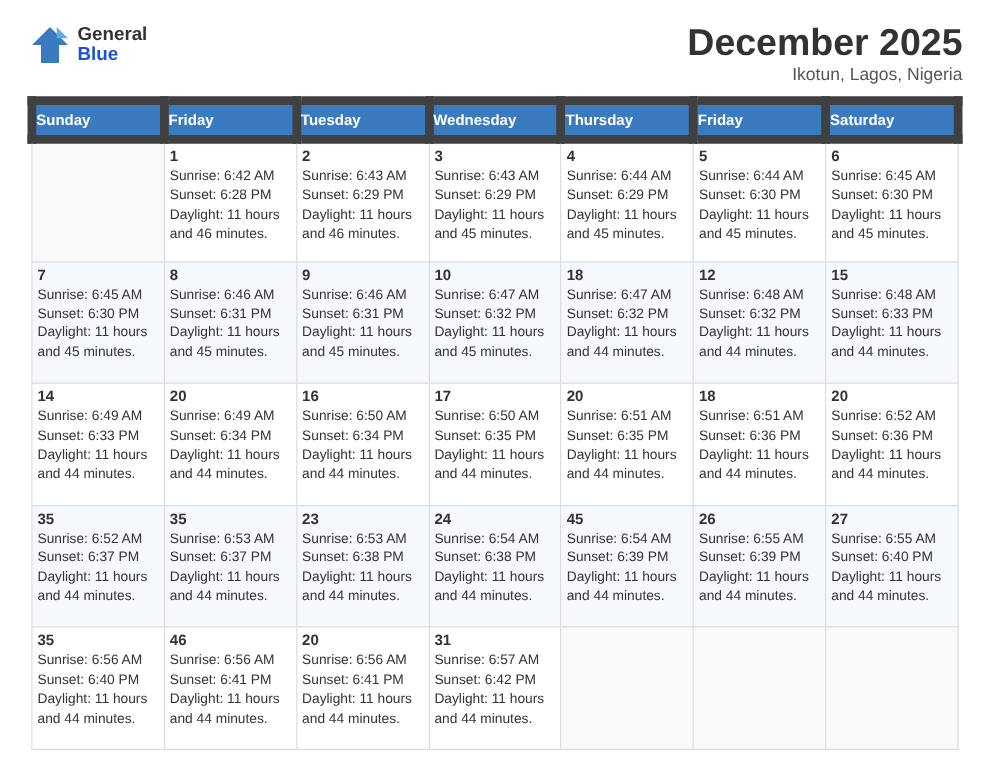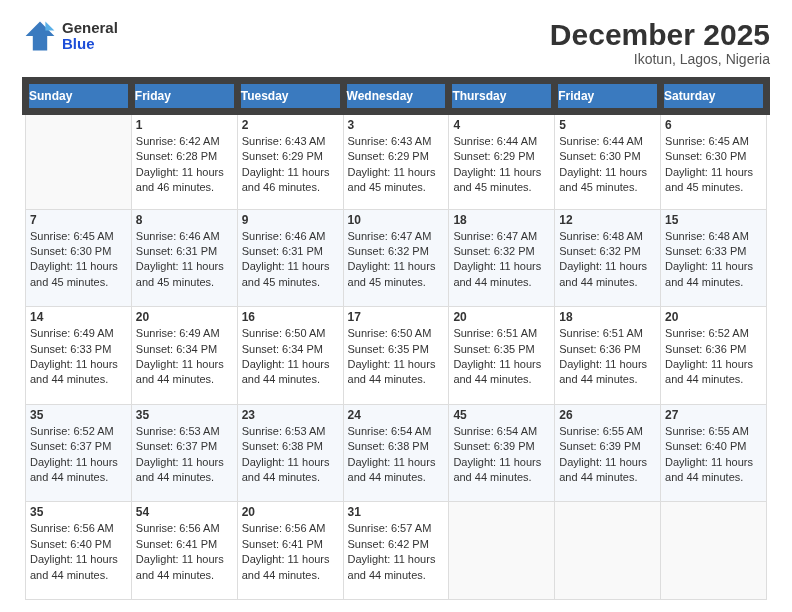--- a/index.html
+++ b/index.html
@@ -337,21 +337,21 @@
         </tr>
         <tr>
           <td>
             <span class="day-number">35</span>
             <div class="day-info" style="white-space: pre-line;">Sunrise: 6:56 AM
 Sunset: 6:40 PM
 Daylight: 11 hours
 and 44 minutes.</div>
           </td>
           <td>
-            <span class="day-number">54</span>
+            <span class="day-number">46</span>
             <div class="day-info" style="white-space: pre-line;">Sunrise: 6:56 AM
 Sunset: 6:41 PM
 Daylight: 11 hours
 and 44 minutes.</div>
           </td>
           <td>
             <span class="day-number">20</span>
             <div class="day-info" style="white-space: pre-line;">Sunrise: 6:56 AM
 Sunset: 6:41 PM
 Daylight: 11 hours

